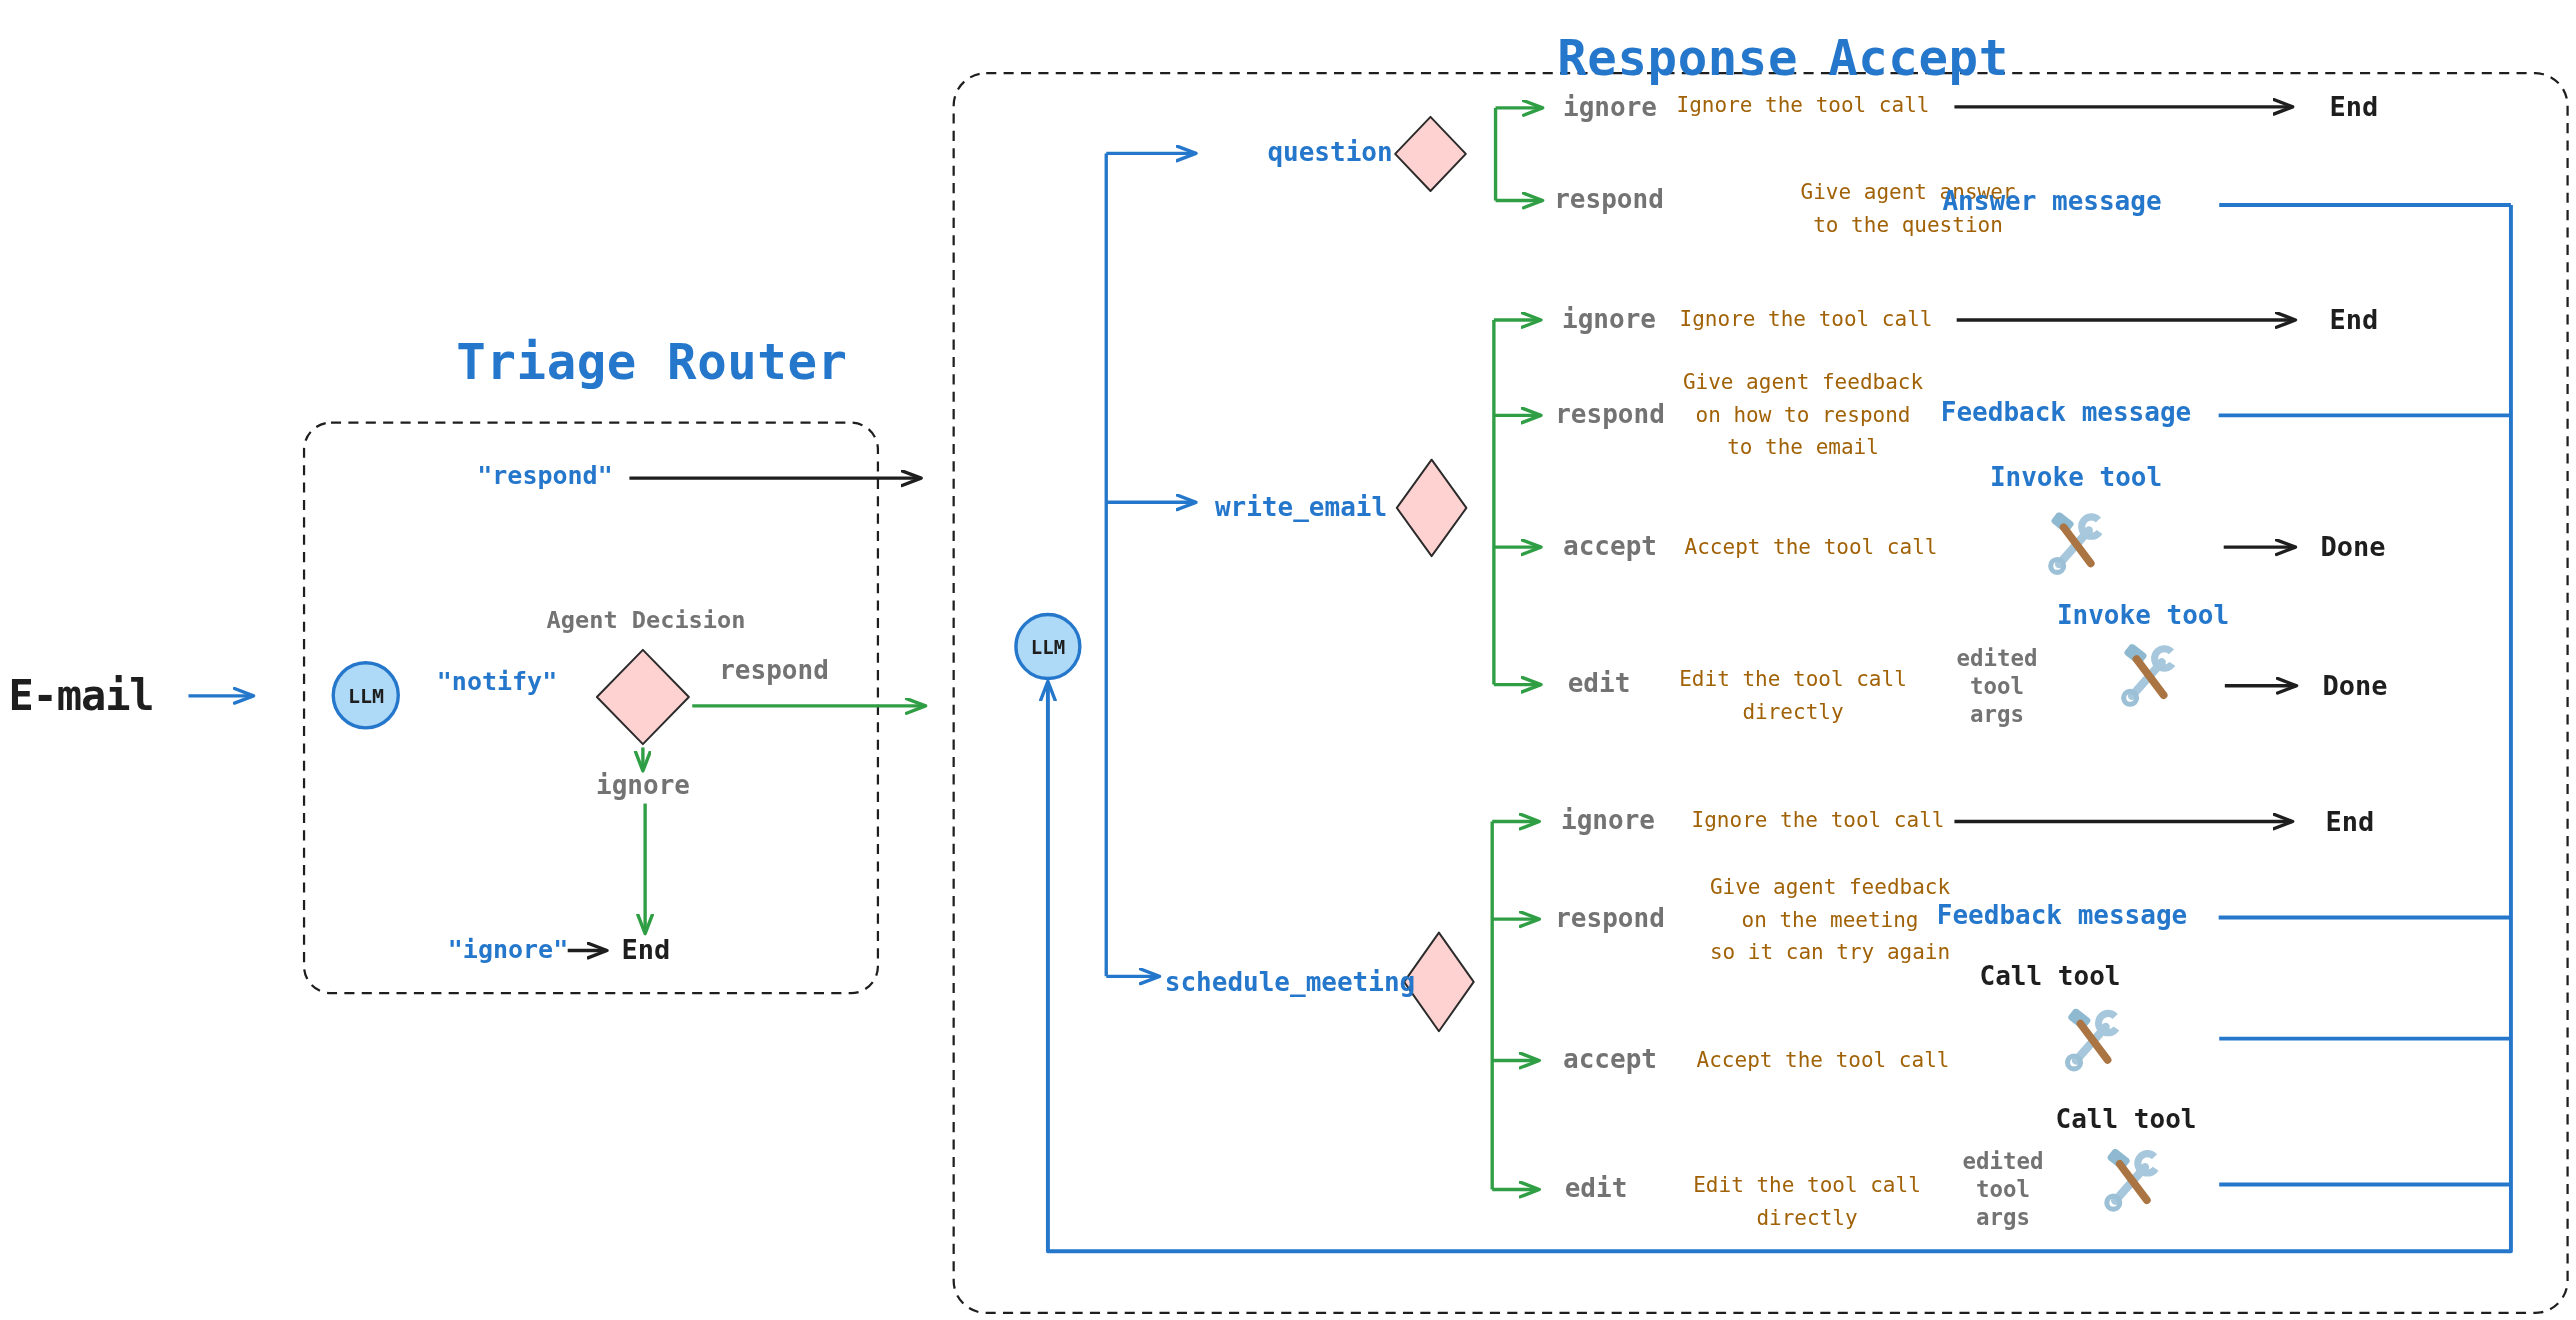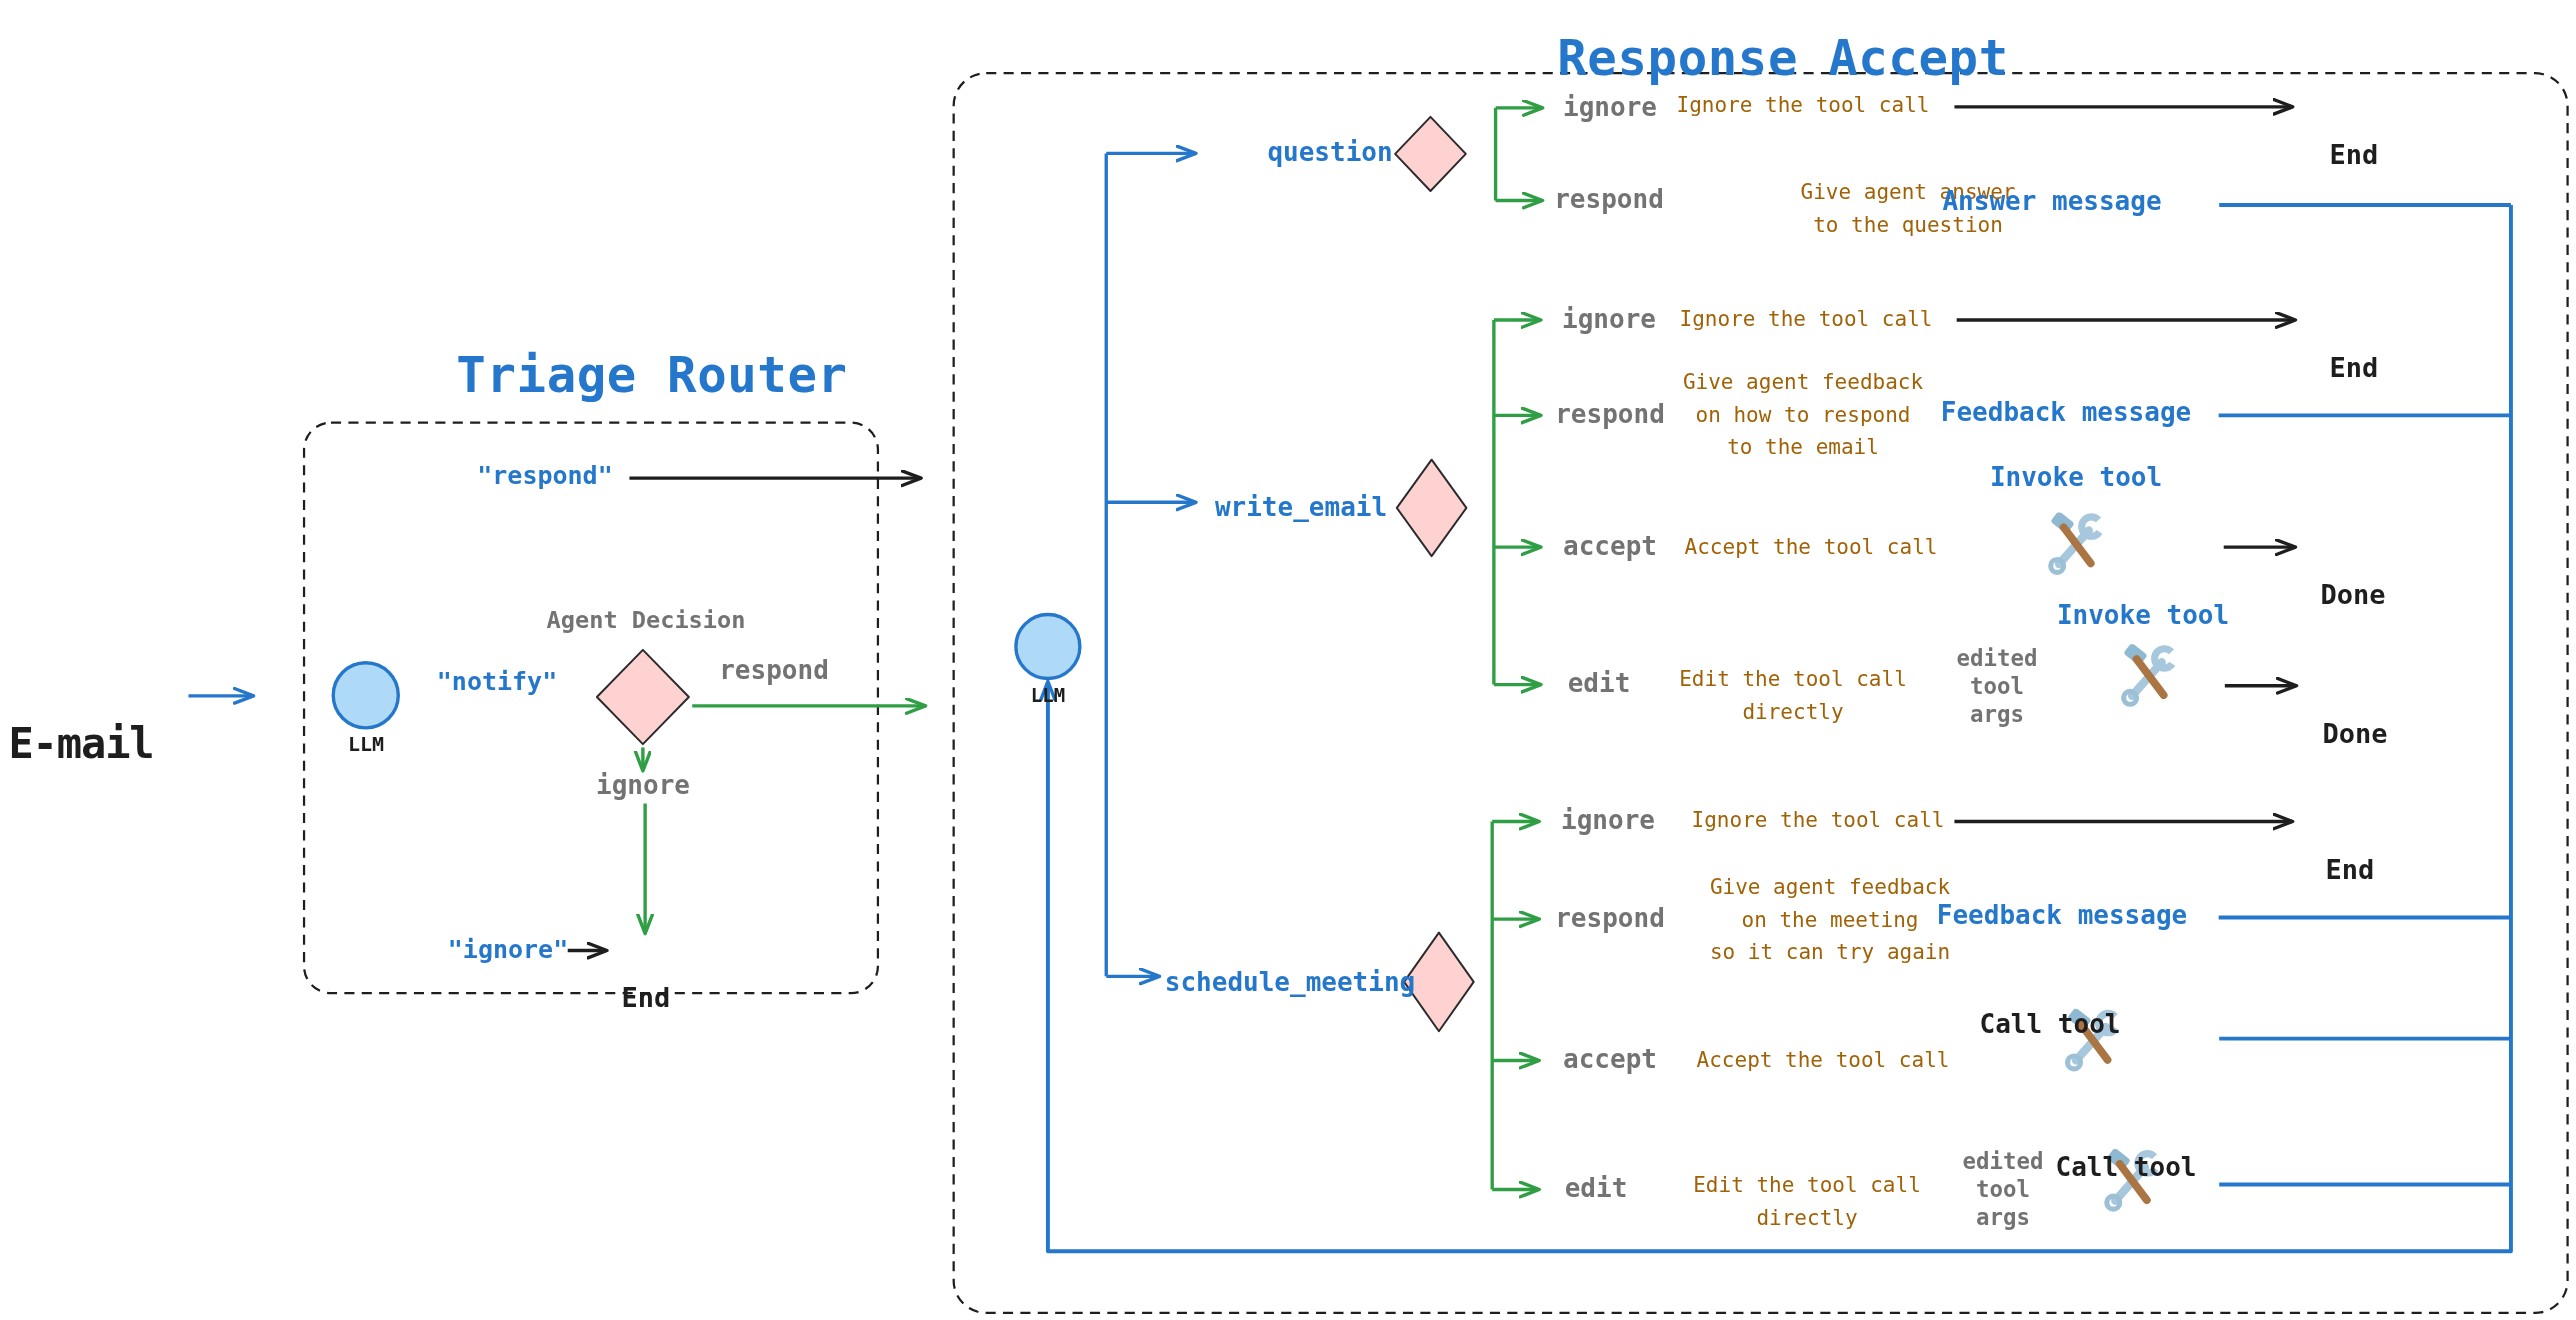--- a/index.html
+++ b/index.html
@@ -14,21 +14,21 @@
   .lbl{
     position:absolute;
     transform:translate(-50%,-50%);
     white-space:pre;
     line-height:1.2;
     text-align:center;
   }
   .ml{white-space:pre-line;}
   .blue{color:#2577cb;}
   .green{color:#737373;}
-  .black{color:#1e1e1e;margin-top:48px;}
+  .black{color:#1e1e1e;}
   .bold{font-weight:bold;}
   .title{font-size:49px;letter-spacing:0.6px;}
   .node{font-size:26px;}
   .quoted{font-size:25px;}
   .desc{font-size:21px;line-height:1.55;color:#a16207;}
   .msg{font-size:26px;}
   .endlbl{font-size:27px;}
   .args{font-size:22.4px;line-height:1.25;}
   .llm{font-size:20px;}
 </style>
@@ -120,21 +120,21 @@
     <path d="M4476,365 V2230 H1868 V1216" stroke="#2577cb" stroke-width="7" fill="none" stroke-linejoin="round" marker-end="url(#abl)"></path>
 
     <use href="#toolicon" x="3643" y="913" width="115" height="115"></use>
     <use href="#toolicon" x="3773" y="1148" width="115" height="115"></use>
     <use href="#toolicon" x="3673" y="1798" width="115" height="115"></use>
     <use href="#toolicon" x="3743" y="2048" width="115" height="115"></use>
   </svg>
 
   <div class="lbl black bold" style="left:81px;top:696px;font-size:42px;letter-spacing:-1.1px;">E-mail</div>
 
-  <div class="lbl blue bold title" style="left:652px;top:376px;">Triage Router</div>
+  <div class="lbl blue bold title" style="left:652px;top:363px;">Triage Router</div>
   <div class="lbl black bold llm" style="left:366px;top:696px;">LLM</div>
   <div class="lbl blue bold quoted" style="left:545px;top:476px;">"respond"</div>
   <div class="lbl blue bold quoted" style="left:497px;top:682px;">"notify"</div>
   <div class="lbl blue bold quoted" style="left:508px;top:950px;">"ignore"</div>
   <div class="lbl green bold" style="left:646px;top:620px;font-size:23.6px;">Agent Decision</div>
   <div class="lbl green bold node" style="left:774px;top:671px;">respond</div>
   <div class="lbl green bold node" style="left:643px;top:786px;">ignore</div>
   <div class="lbl black bold endlbl" style="left:646px;top:950px;">End</div>
 
   <div class="lbl blue bold title" style="left:1783px;top:59px;">Response Accept</div>

